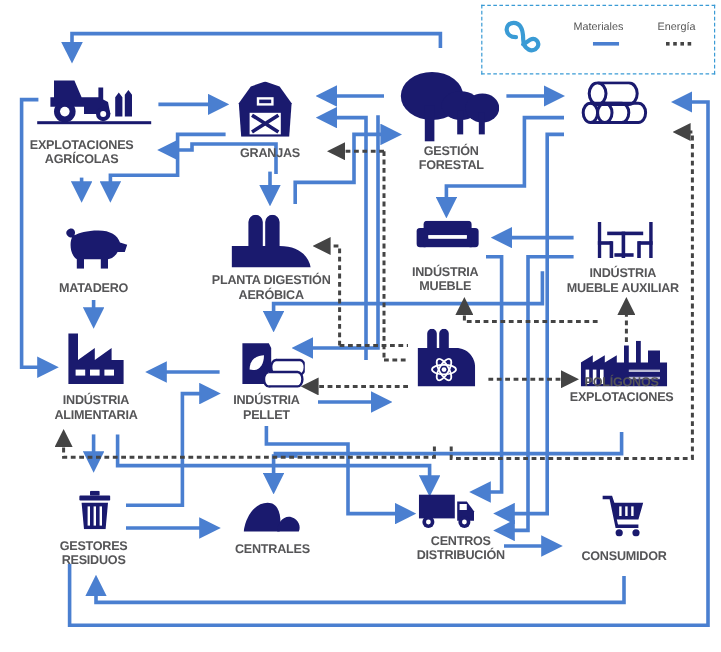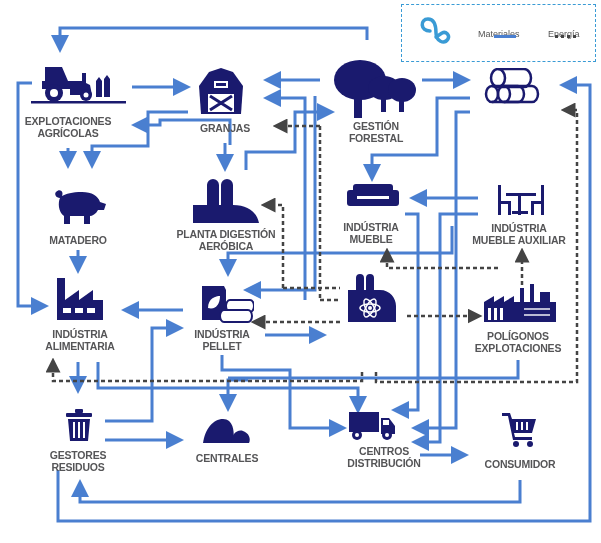--- a/index.html
+++ b/index.html
@@ -1,20 +1,20 @@
 <!DOCTYPE html>
 <html><head>
 <meta charset="utf-8">
 <style>
   html,body{margin:0;padding:0;background:#ffffff;}
   #stage{position:relative;width:601px;height:543px;overflow:hidden;background:#fff;font-family:"Liberation Sans",sans-serif;}
   svg.layer{position:absolute;left:0;top:0;}
   .label{position:absolute;text-align:center;color:#555557;font-weight:bold;font-size:10.5px;line-height:12px;letter-spacing:-0.2px;white-space:nowrap;transform:translateX(-50%);}
   .legend{position:absolute;left:401px;top:4px;width:195px;height:58px;border:1.5px dashed #3a9bd5;box-sizing:border-box;}
-  .legend .lg-label{position:absolute;font-size:9px;color:#555;top:24px;}
+  .legend .lg-label{position:absolute;font-size:9px;color:#555;top:12px;}
   .icon{position:absolute;}
 </style>
 </head>
 <body>
 
 <div id="stage">
 
   <svg class="layer" width="601" height="543">
     <defs>
       <marker id="ab" markerWidth="6" markerHeight="6" refX="3" refY="3" orient="auto" markerUnits="strokeWidth">
@@ -265,21 +265,21 @@
   <svg class="icon" style="left:484px;top:284px" width="72" height="38" viewBox="0 0 72 38">
     <g fill="#1a1a6e">
       <path d="M0,38 L0,18 L10,12 L10,18 L20,12 L20,18 L30,12 L30,18 L36,18 L36,4 L40,4 L40,18 L46,18 L46,0 L50,0 L50,18 L56,18 L56,8 L66,8 L66,18 L72,18 L72,38 Z"></path>
       <rect x="4" y="24" width="3" height="12" fill="#fff"></rect>
         <rect x="10" y="24" width="3" height="12" fill="#fff"></rect>
         <rect x="16" y="24" width="3" height="12" fill="#fff"></rect>
       <rect x="40" y="24" width="26" height="2" fill="#fff" opacity=".7"></rect>
         <rect x="40" y="30" width="26" height="2" fill="#fff" opacity=".7"></rect>
     </g>
   </svg>
-  <div class="label" style="left:518px;top:330px">
+  <div class="label" style="left:518px;top:313px">
     <div>POLÍGONOS</div>
     <div>EXPLOTACIONES</div>
   </div>
 
   <svg class="icon" style="left:66px;top:409px" width="26" height="32" viewBox="0 0 26 32">
     <g fill="#1a1a6e">
       <rect x="9" y="0" width="8" height="4" rx="1"></rect>
       <rect x="0" y="4" width="26" height="4" rx="1"></rect>
       <path d="M2,10 L24,10 L22,32 L4,32 Z"></path>
       <rect x="7" y="13" width="2" height="16" fill="#fff"></rect>

